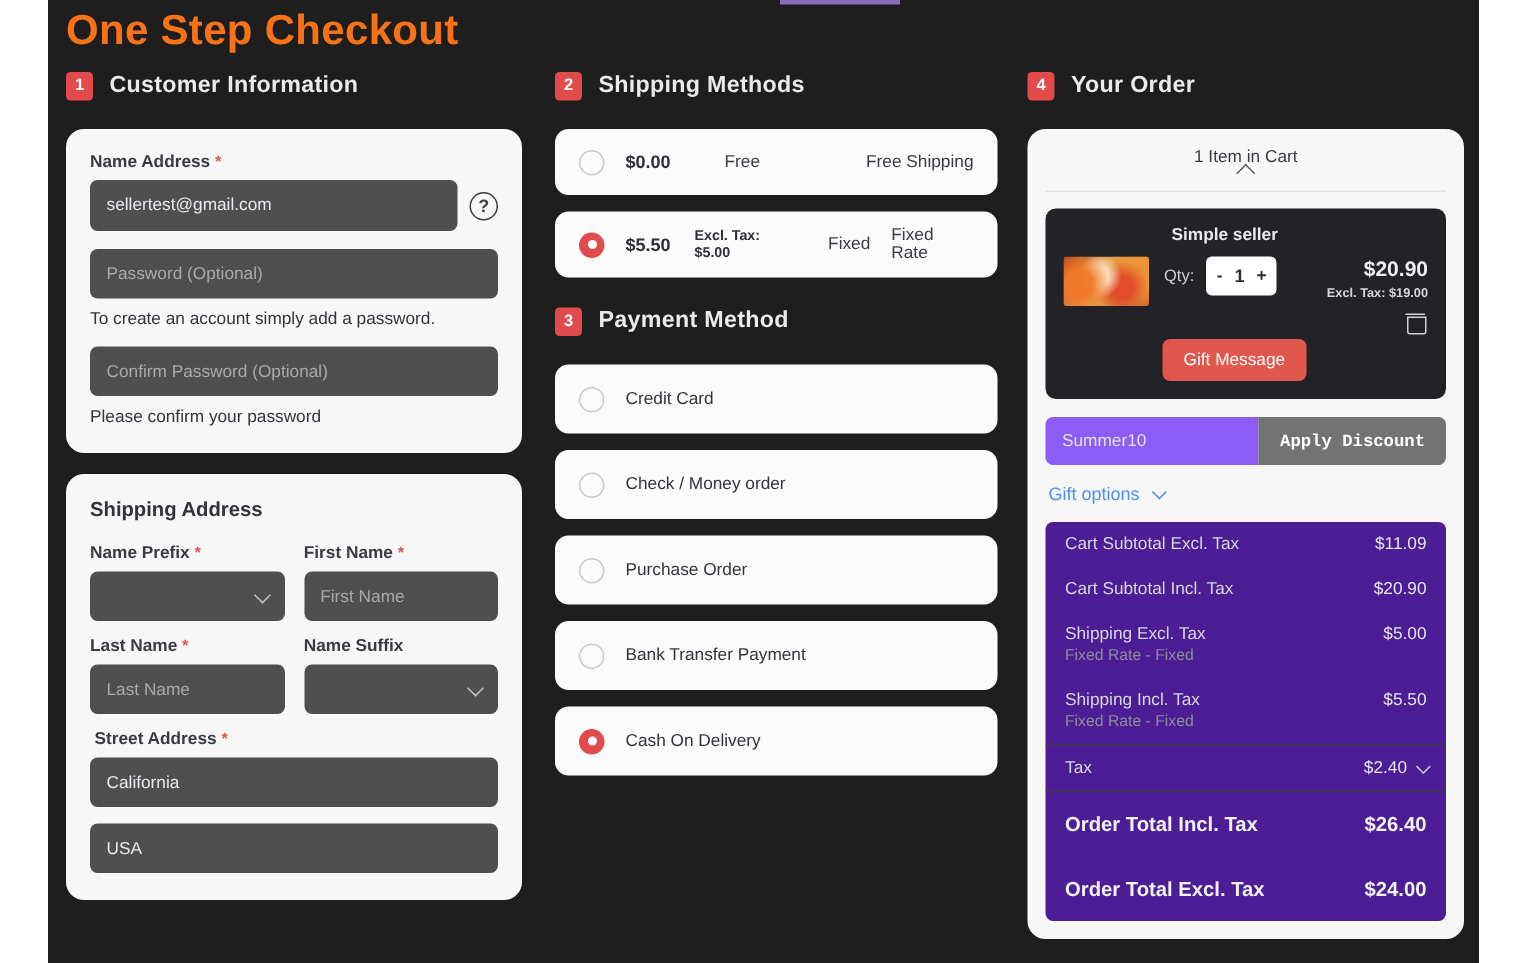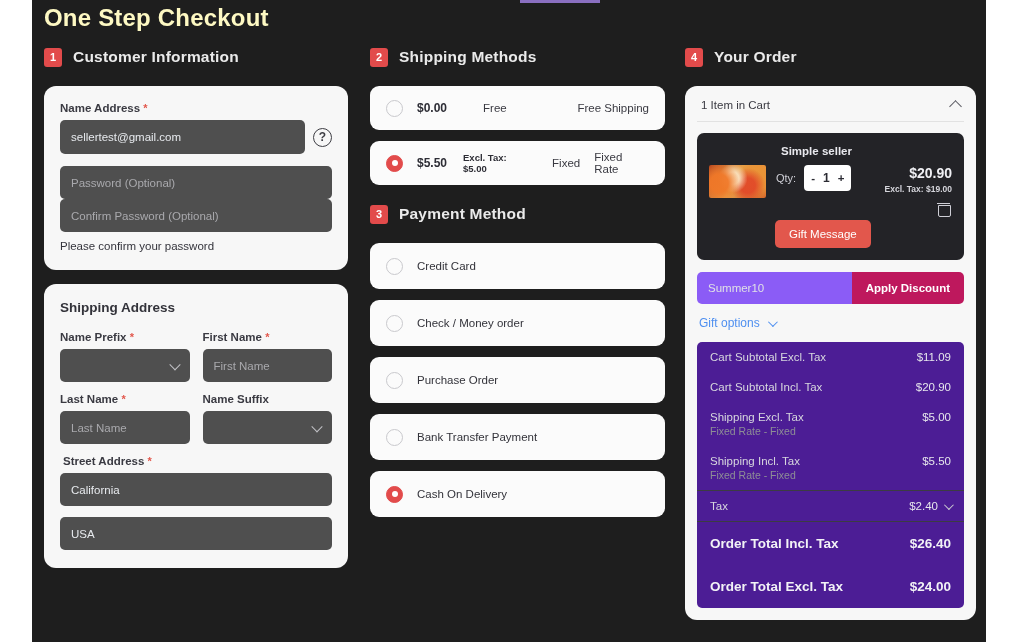--- a/index.html
+++ b/index.html
@@ -6,22 +6,22 @@
   html, body { width: 1024px; height: 642px; overflow: hidden; background: #ffffff; }
   body { font-family: "Liberation Sans", sans-serif; }
 
   .page-wrap { position: relative; width: 1024px; height: 642px; background: #ffffff; }
   .page { position: absolute; left: 32px; top: 0; width: 954px; height: 642px;
           background: #1e1e1e; overflow: hidden; }
 
   .top-bar-stub { position: absolute; left: 488px; top: 0; width: 80px; height: 3px;
                   background: #8a6fc0; }
 
-  .page-title { position: absolute; left: 12px; top: 4px; font-size: 24px; font-weight: bold;
-                color: #fef9c3; letter-spacing: .2px; }
+  .page-title { position: absolute; left: 12px; top: 4px; font-size: 28px; font-weight: bold;
+                color: #f97316; letter-spacing: .2px; }
 
   .columns { position: absolute; left: 0; top: 42px; width: 954px; display: flex; }
   .col-left   { width: 328px; padding: 0 12px; }
   .col-mid    { width: 315px; padding: 0 10px; }
   .col-right  { width: 311px; padding: 0 10px; }
 
   .sec-head { display: flex; align-items: center; gap: 11px; height: 30px; margin-bottom: 14px; }
   .step-badge { width: 18px; height: 19px; background: #e24b4b; border-radius: 3px;
                 color: #fff; font-size: 11px; font-weight: bold; display: flex;
                 align-items: center; justify-content: center; flex: none; }
@@ -63,22 +63,22 @@
   .radio.on { border-color: #e24b4b; background: #e24b4b; }
   .radio.on::after { content: ""; width: 6px; height: 6px; border-radius: 50%; background: #fff; }
 
   .ship-price { font-size: 12px; font-weight: bold; color: #2d2d35; }
   .ship-excl  { font-size: 9.5px; font-weight: bold; color: #2d2d35; margin-left: 2px; }
   .ship-mid   { font-size: 11.5px; color: #3a3a42; }
   .ship-right { font-size: 11.5px; color: #3a3a42; margin-left: auto; }
   .pay-label  { font-size: 11.5px; color: #33333a; }
 
   .order-card { background: #f7f7f7; border-radius: 12px; padding: 13px 12px 12px; }
-  .cart-head { display: flex; align-items: center; justify-content: space-between;
-               padding: 0 4px 10px; border-bottom: 1px solid #e2e2e2; }
+  .cart-head { display: flex; align-items: center; justify-content: center;
+               padding: 0 4px 10px; border-bottom: 1px solid #e2e2e2; flex-direction: column; }
   .cart-head-txt { font-size: 11.5px; color: #3a3a42; }
   .chev-up { width: 9px; height: 9px; border-left: 1.6px solid #5a5a62;
              border-top: 1.6px solid #5a5a62; transform: rotate(45deg); margin-bottom: -3px; }
 
   .item-box { background: #232327; border-radius: 7px; padding: 12px 12px 12px;
               margin: 11px 0 12px; position: relative; }
   .item-seller { font-size: 11.5px; font-weight: bold; color: #e9e9ee; margin-left: 72px; }
   .item-mid { display: flex; align-items: flex-start; gap: 10px; margin-top: 8px; }
   .thumb { width: 57px; height: 33px; border-radius: 2px; flex: none;
            background:
@@ -101,23 +101,23 @@
                    border: 1.3px solid #cfcfd6; border-radius: 0 0 2px 2px; }
   .trash::after { content: ""; position: absolute; left: 0; top: 1px; width: 13px; height: 1.3px;
                   background: #cfcfd6; }
   .gift-btn { background: #e2574c; color: #fff; font-size: 11.5px; border-radius: 5px;
               padding: 8px 14px; display: inline-block; margin: 4px 0 0 66px; }
 
   .disc-row { display: flex; margin-bottom: 12px; }
   .disc-inp { flex: 1; background: #8b5cf6; border-radius: 5px 0 0 5px; height: 32px;
               display: flex; align-items: center; padding: 0 11px; font-size: 11.5px;
               color: #e0e0e6; }
-  .disc-btn { background: #be185d; color: #fff; font-size: 11.5px; font-weight: bold;
+  .disc-btn { background: #737373; color: #fff; font-size: 11.5px; font-weight: bold;
               border-radius: 0 5px 5px 0; height: 32px; display: flex; align-items: center;
-              padding: 0 14px; }
+              padding: 0 14px; font-family: Liberation Mono, monospace; }
 
   .gift-opts { display: flex; align-items: center; gap: 8px; font-size: 12px; color: #4e8ff0;
                padding: 0 2px 12px; }
   .gift-opts .cd { width: 7px; height: 7px; border-right: 1.6px solid #4e8ff0;
                    border-bottom: 1.6px solid #4e8ff0; transform: rotate(45deg) translateY(-2px); }
 
   .totals { background: #4c1d95; border-radius: 5px; overflow: hidden; }
   .t-row { display: flex; justify-content: space-between; align-items: flex-start;
            padding: 9px 13px; }
   .t-lbl { font-size: 11.5px; color: #d7d7de; }
@@ -152,20 +152,21 @@
         <div class="field-label">
           <span>Name Address</span>
           <span class="req">*</span>
         </div>
         <div class="email-row">
           <div class="inp val">sellertest@gmail.com</div>
           <div class="help-ico">?</div>
         </div>
 
         <div class="inp ph">Password (Optional)</div>
+        <div class="hint">To create an account simply add a password.</div>
 
         <div class="inp ph">Confirm Password (Optional)</div>
         <div class="hint" style="margin-bottom:0">Please confirm your password</div>
       </div>
 
       <div class="card">
         <div class="card-title">Shipping Address</div>
 
         <div class="grid2">
           <div class="fgroup">

